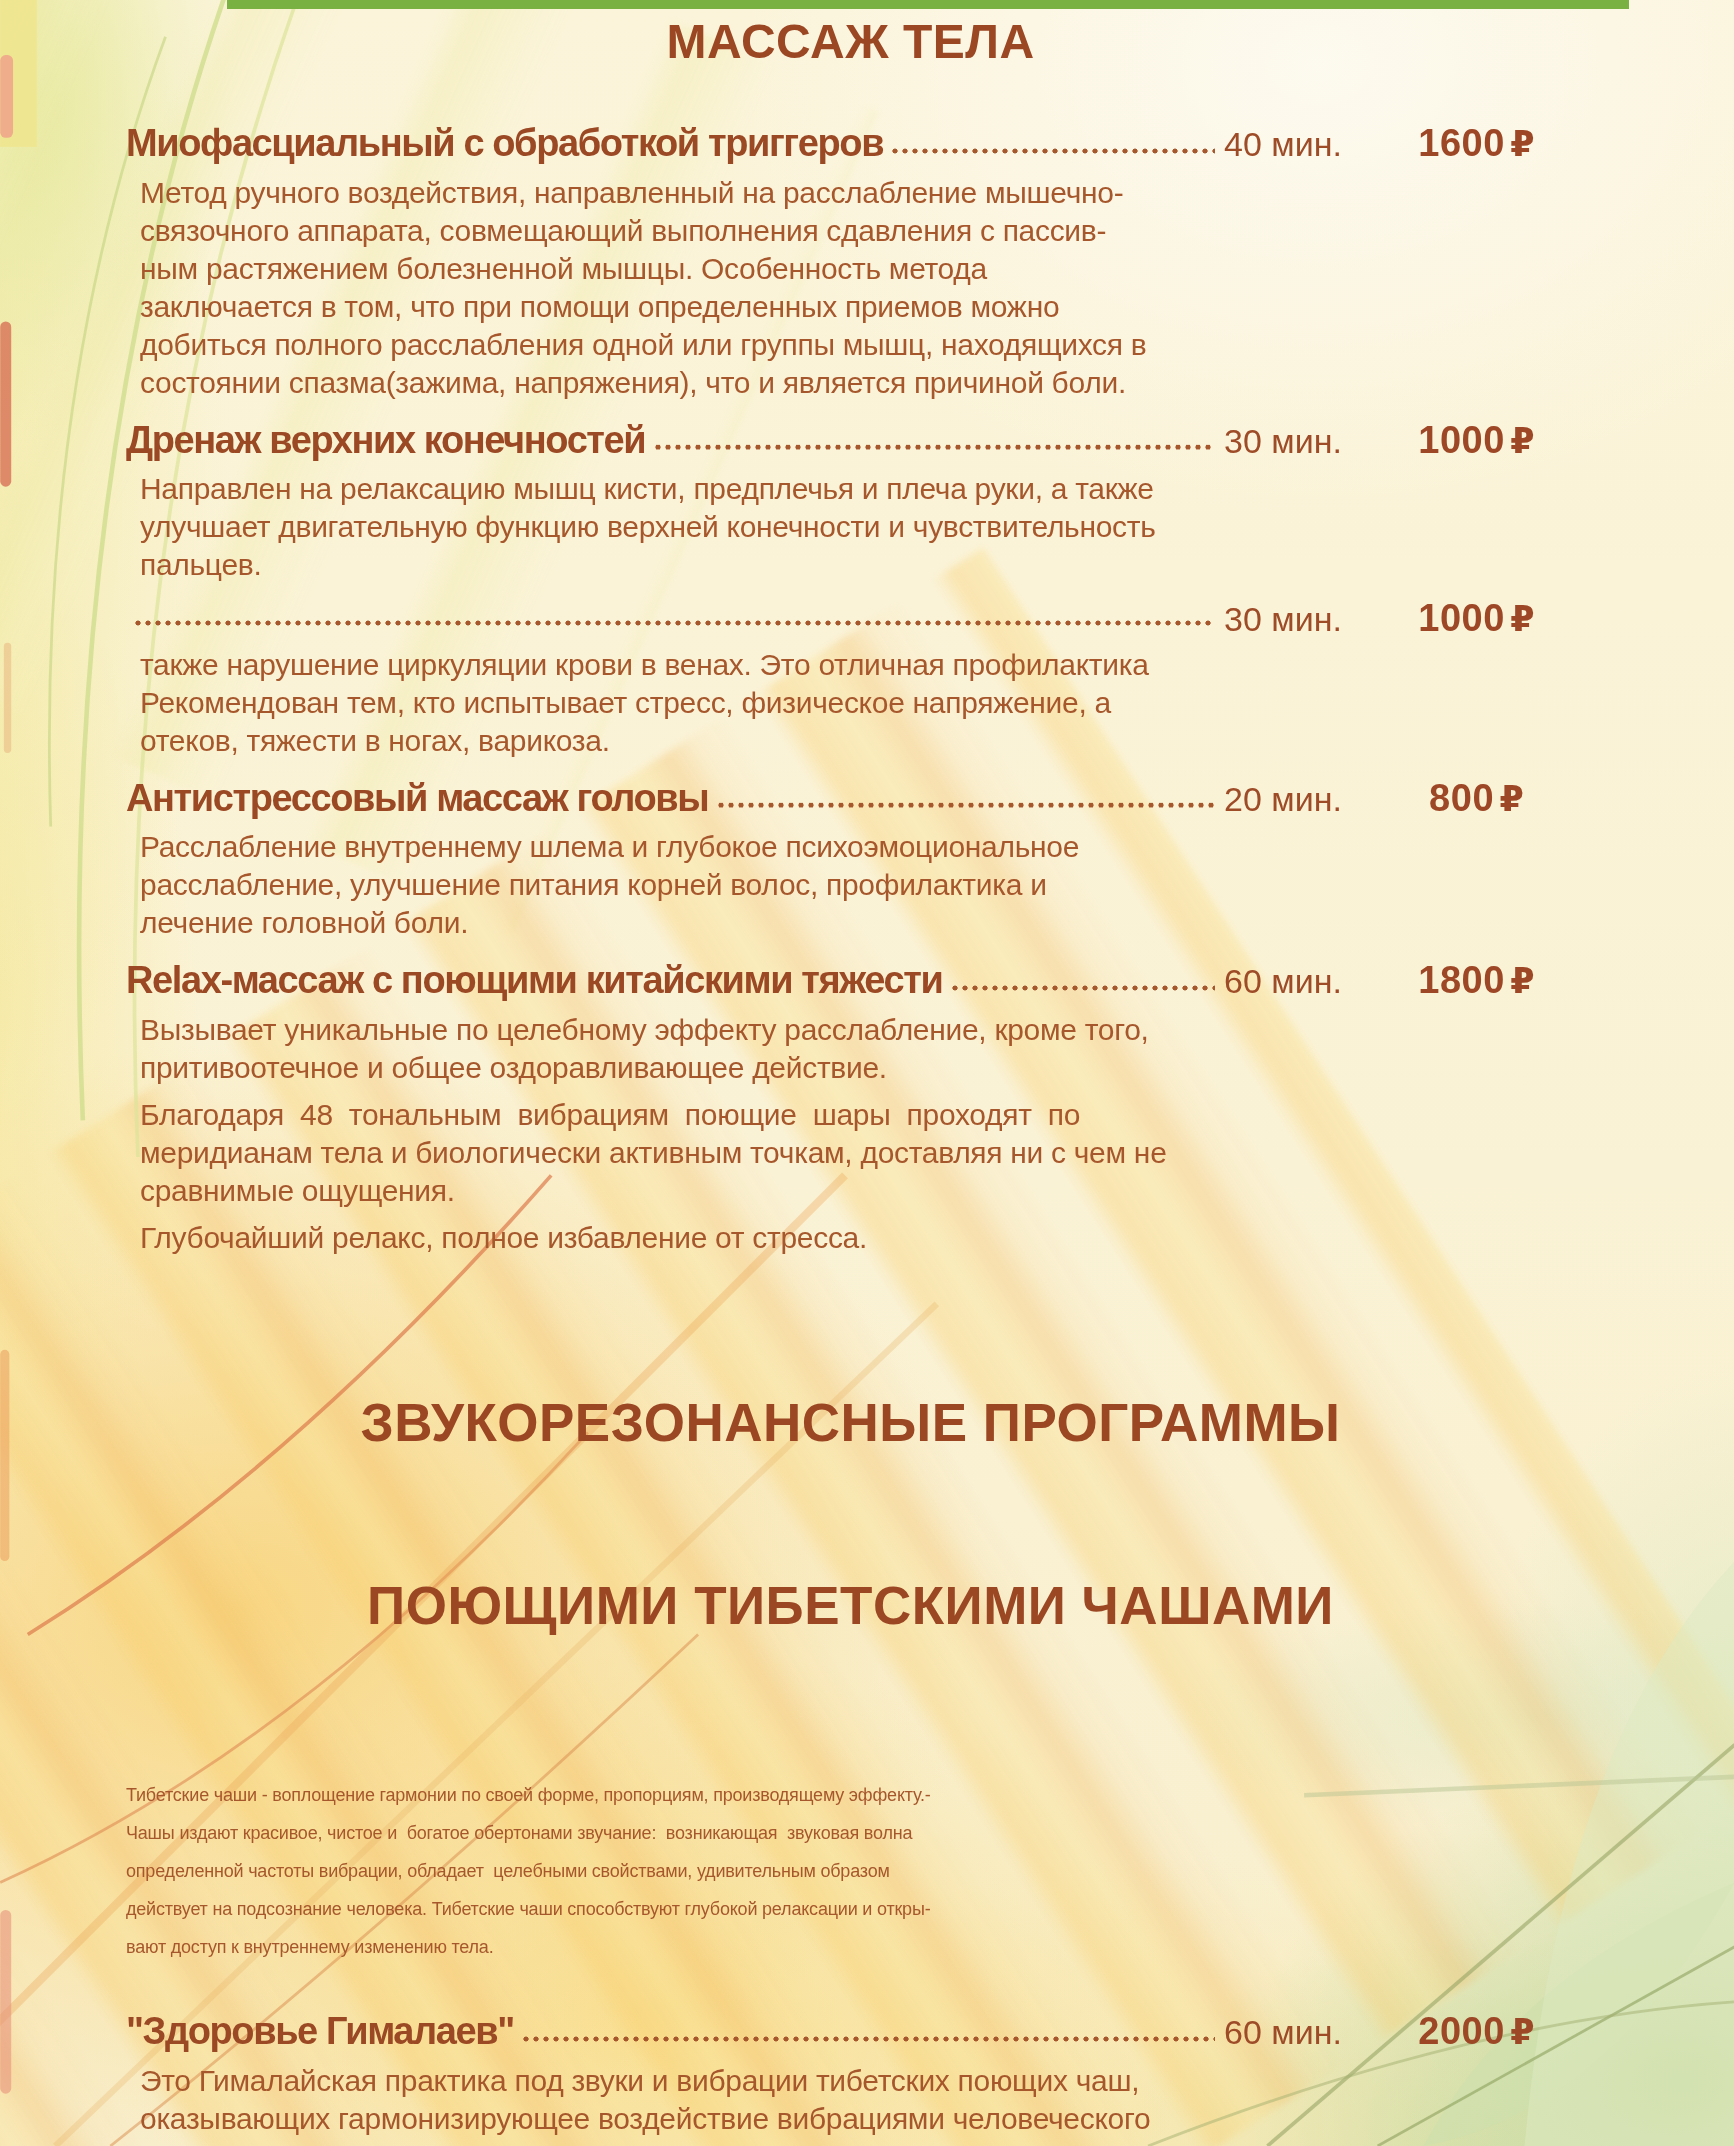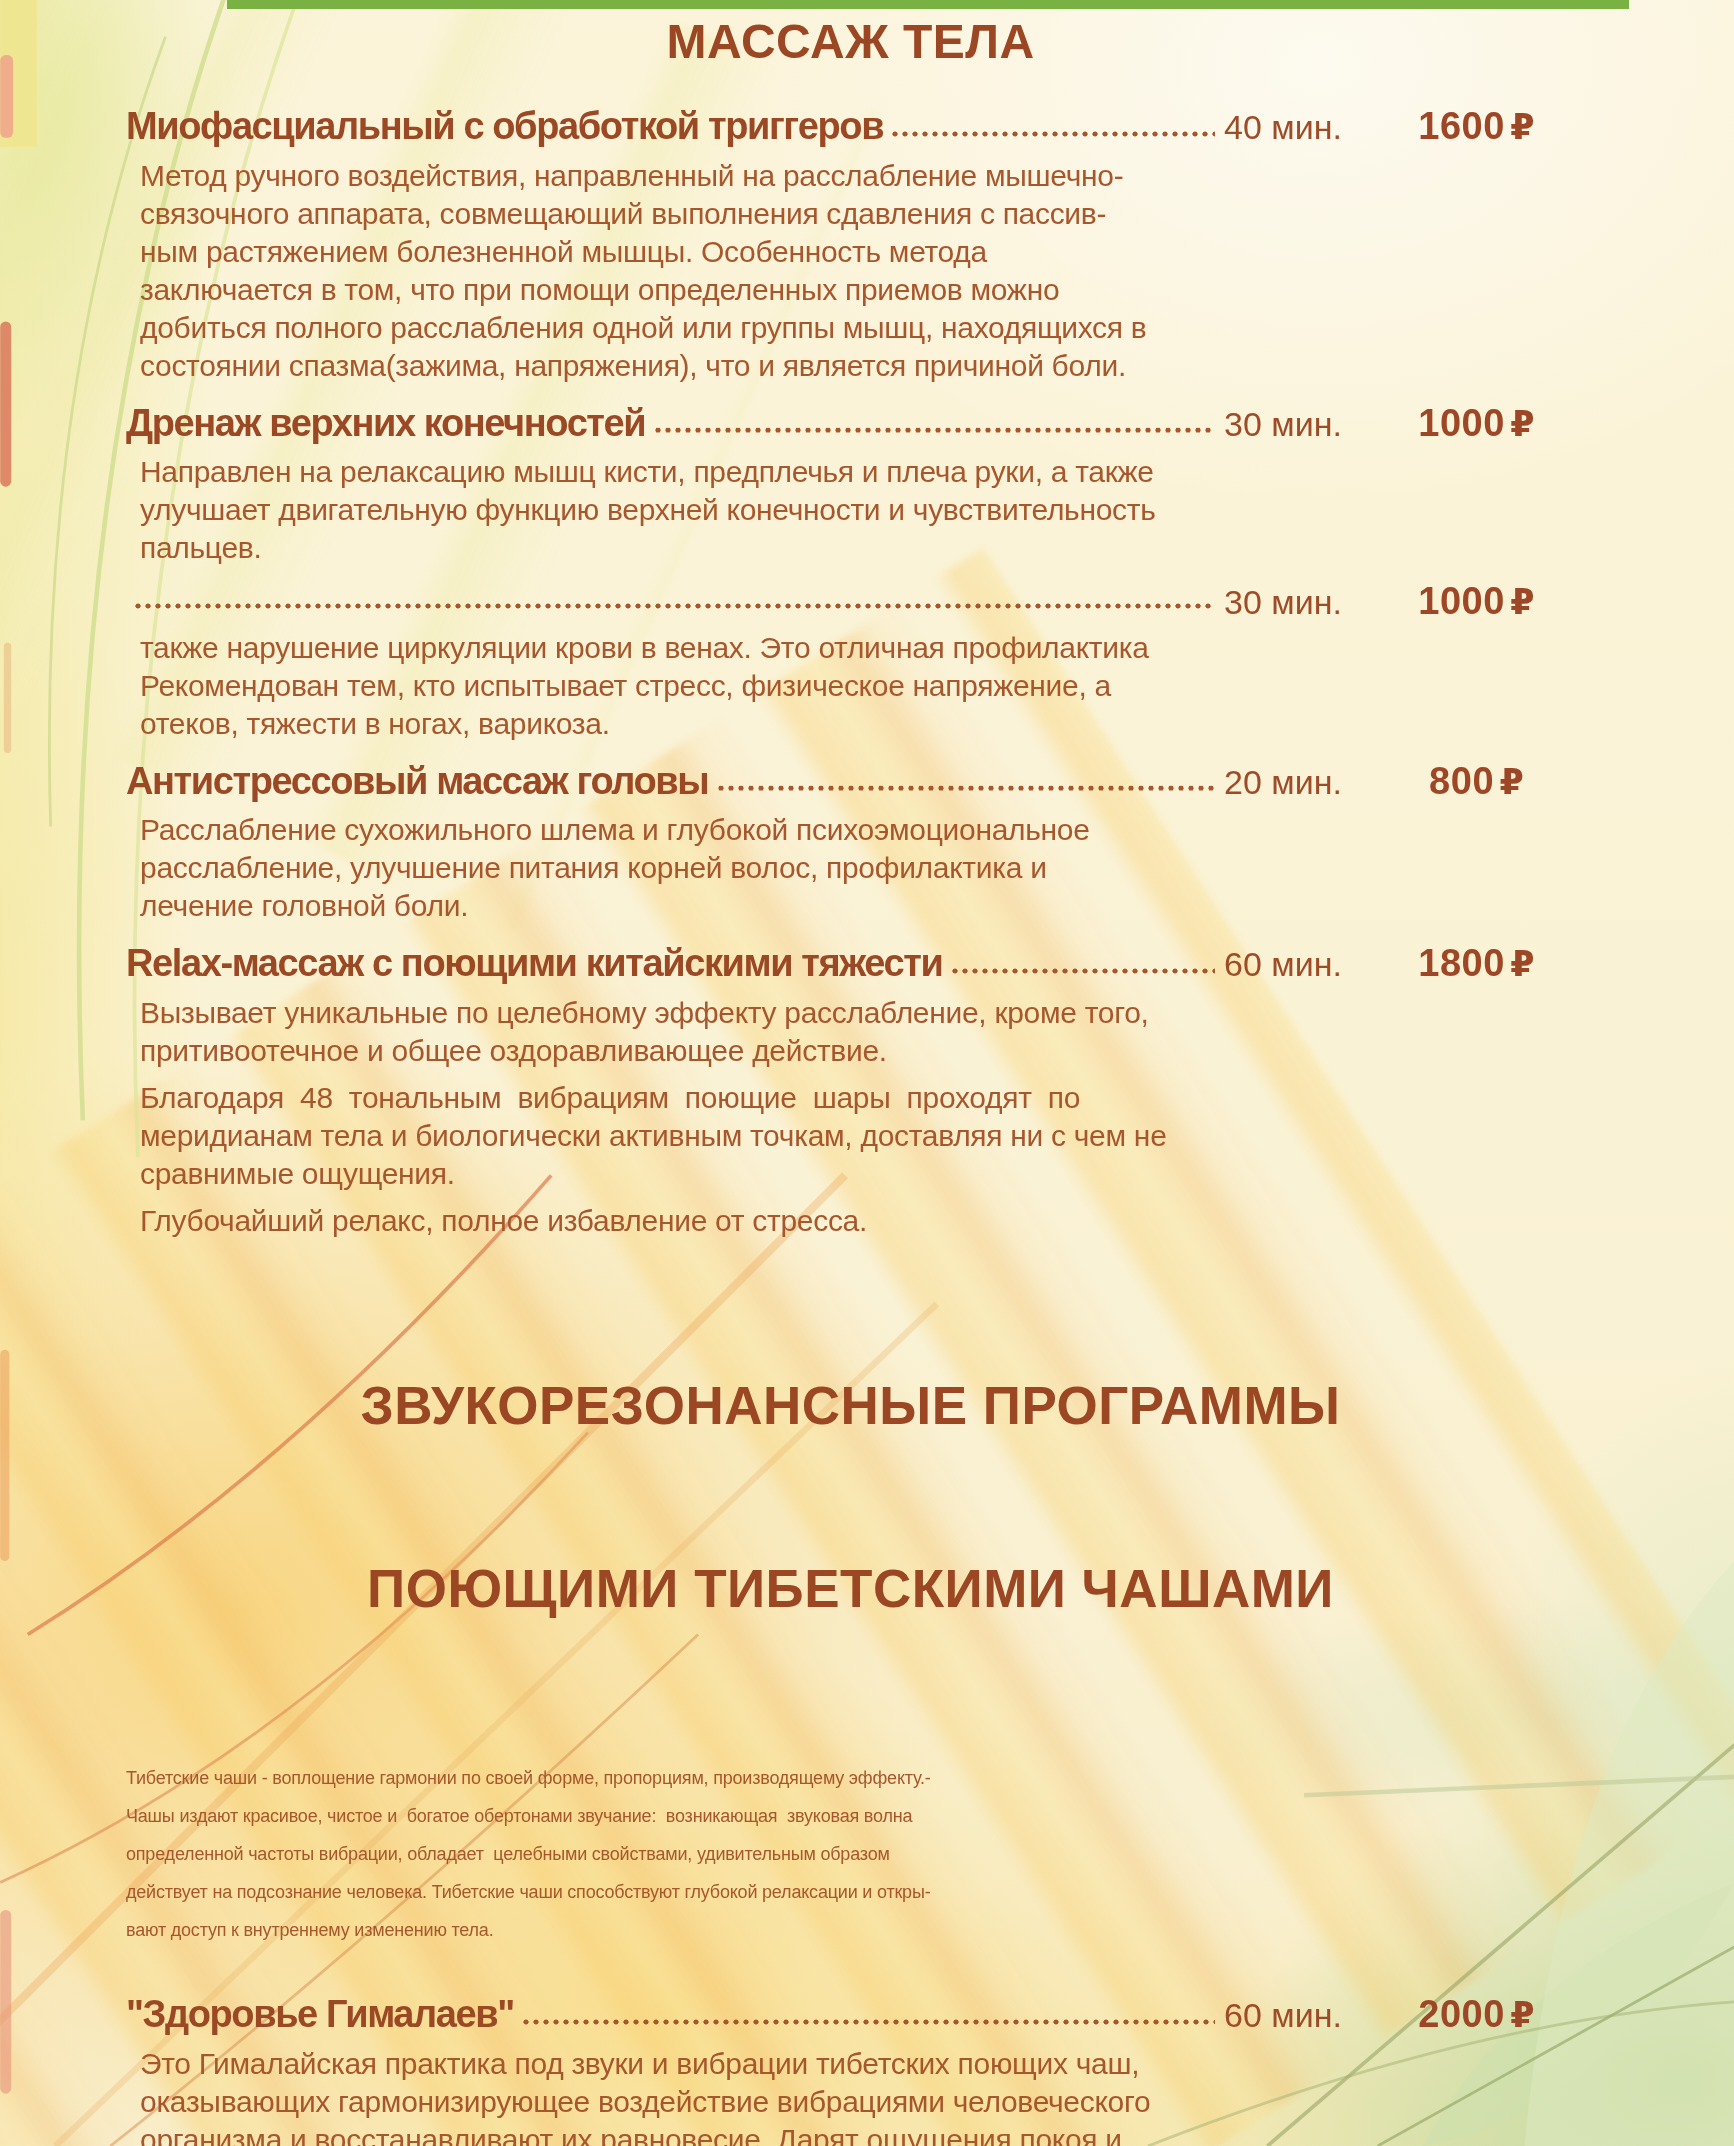--- a/index.html
+++ b/index.html
@@ -36,21 +36,21 @@
     background:repeating-linear-gradient(90deg,
       rgba(242,238,180,0) 0px, rgba(242,238,180,0) 37px,
       rgba(240,235,172,0.50) 69px, rgba(244,240,190,0.35) 115px,
       rgba(242,238,180,0) 156px, rgba(242,238,180,0) 211px);
   }
   .art{position:absolute;inset:0;pointer-events:none;}
   .top-bar{position:absolute;left:227px;top:0;width:1402px;height:9.2px;background:#7ab143;}
   .content{position:relative;z-index:2;padding:13px 160px 0 126px;}
   .title{
     text-align:center;font-size:48px;font-weight:700;color:#9c4724;
-    letter-spacing:0.5px;line-height:57px;margin-bottom:31px;white-space:pre;
+    letter-spacing:0.5px;line-height:57px;margin-bottom:48px;white-space:pre;
   }
   .row{display:flex;align-items:baseline;margin:9.2px 0 5.5px;}
   .item-name{
     flex-shrink:0;font-size:38px;font-weight:700;color:#9b4824;
     letter-spacing:-1.4px;line-height:50px;white-space:pre;
   }
   .dots{
     flex:1;min-width:22px;height:8.3px;align-self:flex-end;margin:0 9.2px 13px 7.3px;
     background-image:radial-gradient(circle,#a7572c 2.4px,rgba(0,0,0,0) 2.8px);
     background-size:10px 8.3px;background-repeat:repeat-x;background-position:left center;
@@ -158,21 +158,21 @@
     <div class="row">
       <span class="item-name">Антистрессовый массаж головы</span>
       <span class="dots"></span>
       <span class="duration">20 мин.</span>
       <span class="price">
         <span class="price-num">800</span>
         <span class="rub">₽</span>
       </span>
     </div>
     <div class="desc">
-      <div class="line">Расслабление сухожильного шлема и глубокой психоэмоциональное</div>
+      <div class="line">Расслабление внутреннему шлема и глубокое психоэмоциональное</div>
       <div class="line">расслабление, улучшение питания корней волос, профилактика и</div>
       <div class="line">лечение головной боли.</div>
     </div>
 
     <div class="row">
       <span class="item-name">Relax-массаж с поющими китайскими тяжести</span>
       <span class="dots"></span>
       <span class="duration">60 мин.</span>
       <span class="price">
         <span class="price-num">1800</span>

